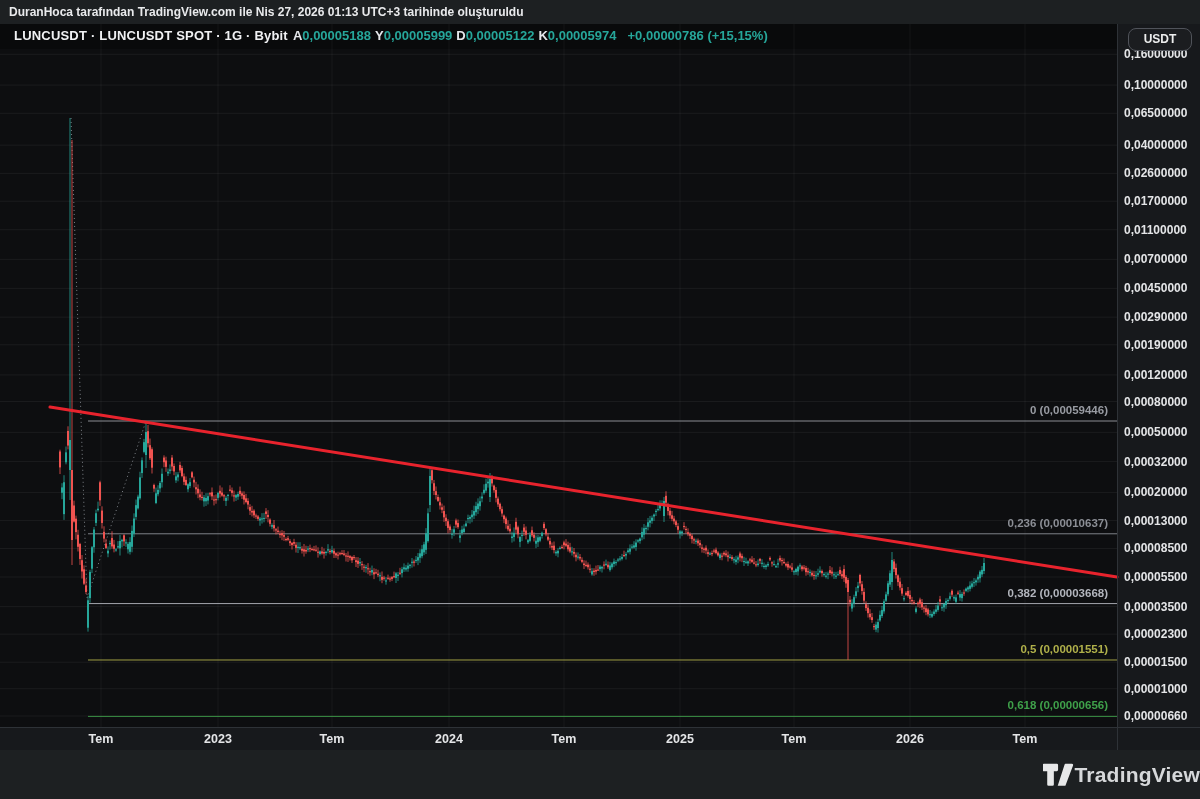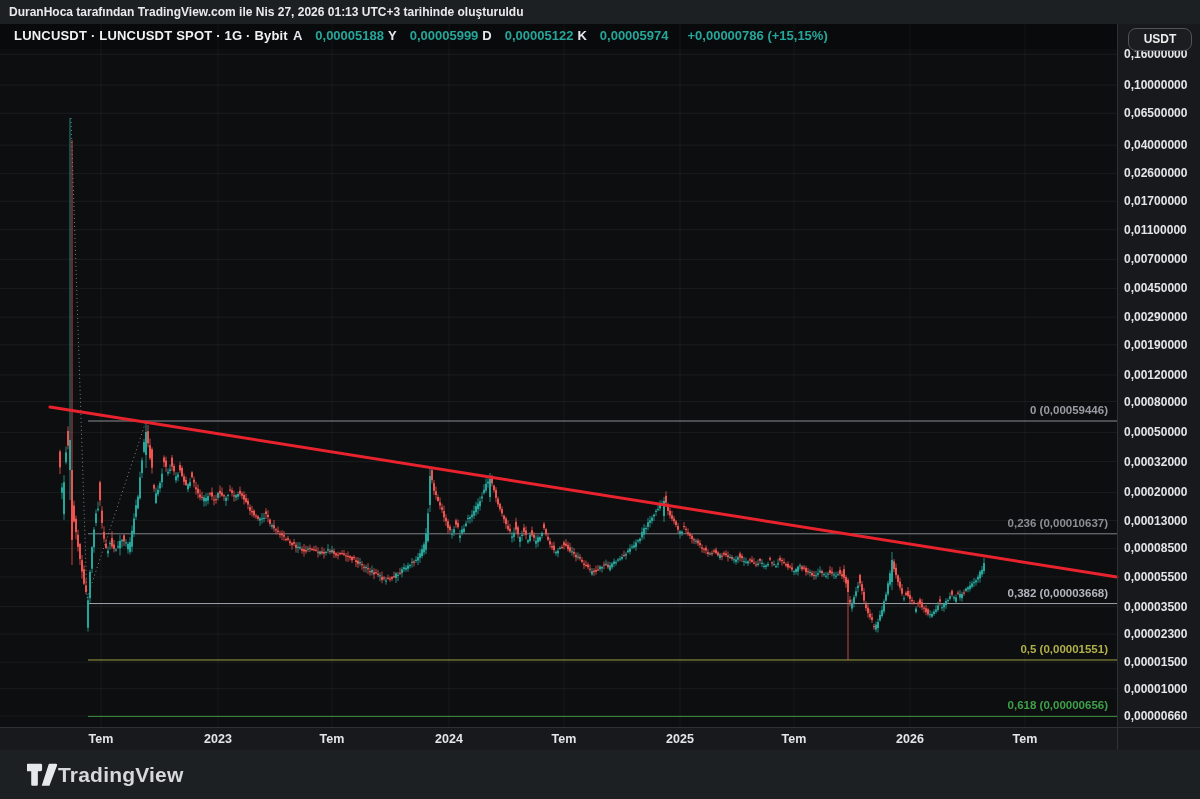--- a/index.html
+++ b/index.html
@@ -6,28 +6,28 @@
   #frame{position:relative;width:1200px;height:799px;overflow:hidden;background:#1d2022;
          font-family:"Liberation Sans",sans-serif;}
   #topbar{position:absolute;top:0;left:0;width:1200px;height:24px;background:#1d2022;
           color:#e9eaec;font-size:12px;font-weight:600;line-height:24px;
           padding-left:9px;box-sizing:border-box;white-space:nowrap;z-index:8;}
   #chart-svg{position:absolute;top:0;left:0;z-index:1;}
   #legend{position:absolute;top:28px;left:14px;z-index:5;display:flex;align-items:center;
           gap:1px;font-size:13px;white-space:nowrap;}
   #legend .sym{color:#f0f1f3;font-weight:700;letter-spacing:.2px;}
   #legend .lg-l{color:#e4e6ea;font-weight:700;margin-left:4px;}
-  #legend .lg-v{font-weight:600;margin-left:13px;}
-  #legend .chg{font-weight:600;margin-left:18px;}
+  #legend .lg-v{font-weight:600;margin-left:0;}
+  #legend .chg{font-weight:600;margin-left:10px;}
   #currency-btn{position:absolute;top:28px;left:1128px;width:62px;height:21px;z-index:6;
           background:#1b1d20;border:1px solid #50535a;border-radius:8px;color:#eceded;
           font-size:12px;font-weight:700;text-align:center;line-height:21px;cursor:pointer;}
   #footer{position:absolute;top:750px;left:0;width:1200px;height:49px;background:#1d2022;
           display:flex;align-items:center;padding-left:27px;box-sizing:border-box;gap:0;
-          z-index:8;cursor:pointer;}
+          z-index:8;cursor:pointer;justify-content:flex-end;}
   #footer .brand{color:#d6d8da;font-size:21px;font-weight:700;letter-spacing:.2px;}
 </style>
 </head>
 <body>
 
 <div id="frame">
 
   <div id="topbar">
     <span>DuranHoca tarafından TradingView.com ile Nis 27, 2026 01:13 UTC+3 tarihinde oluşturuldu</span>
   </div>

